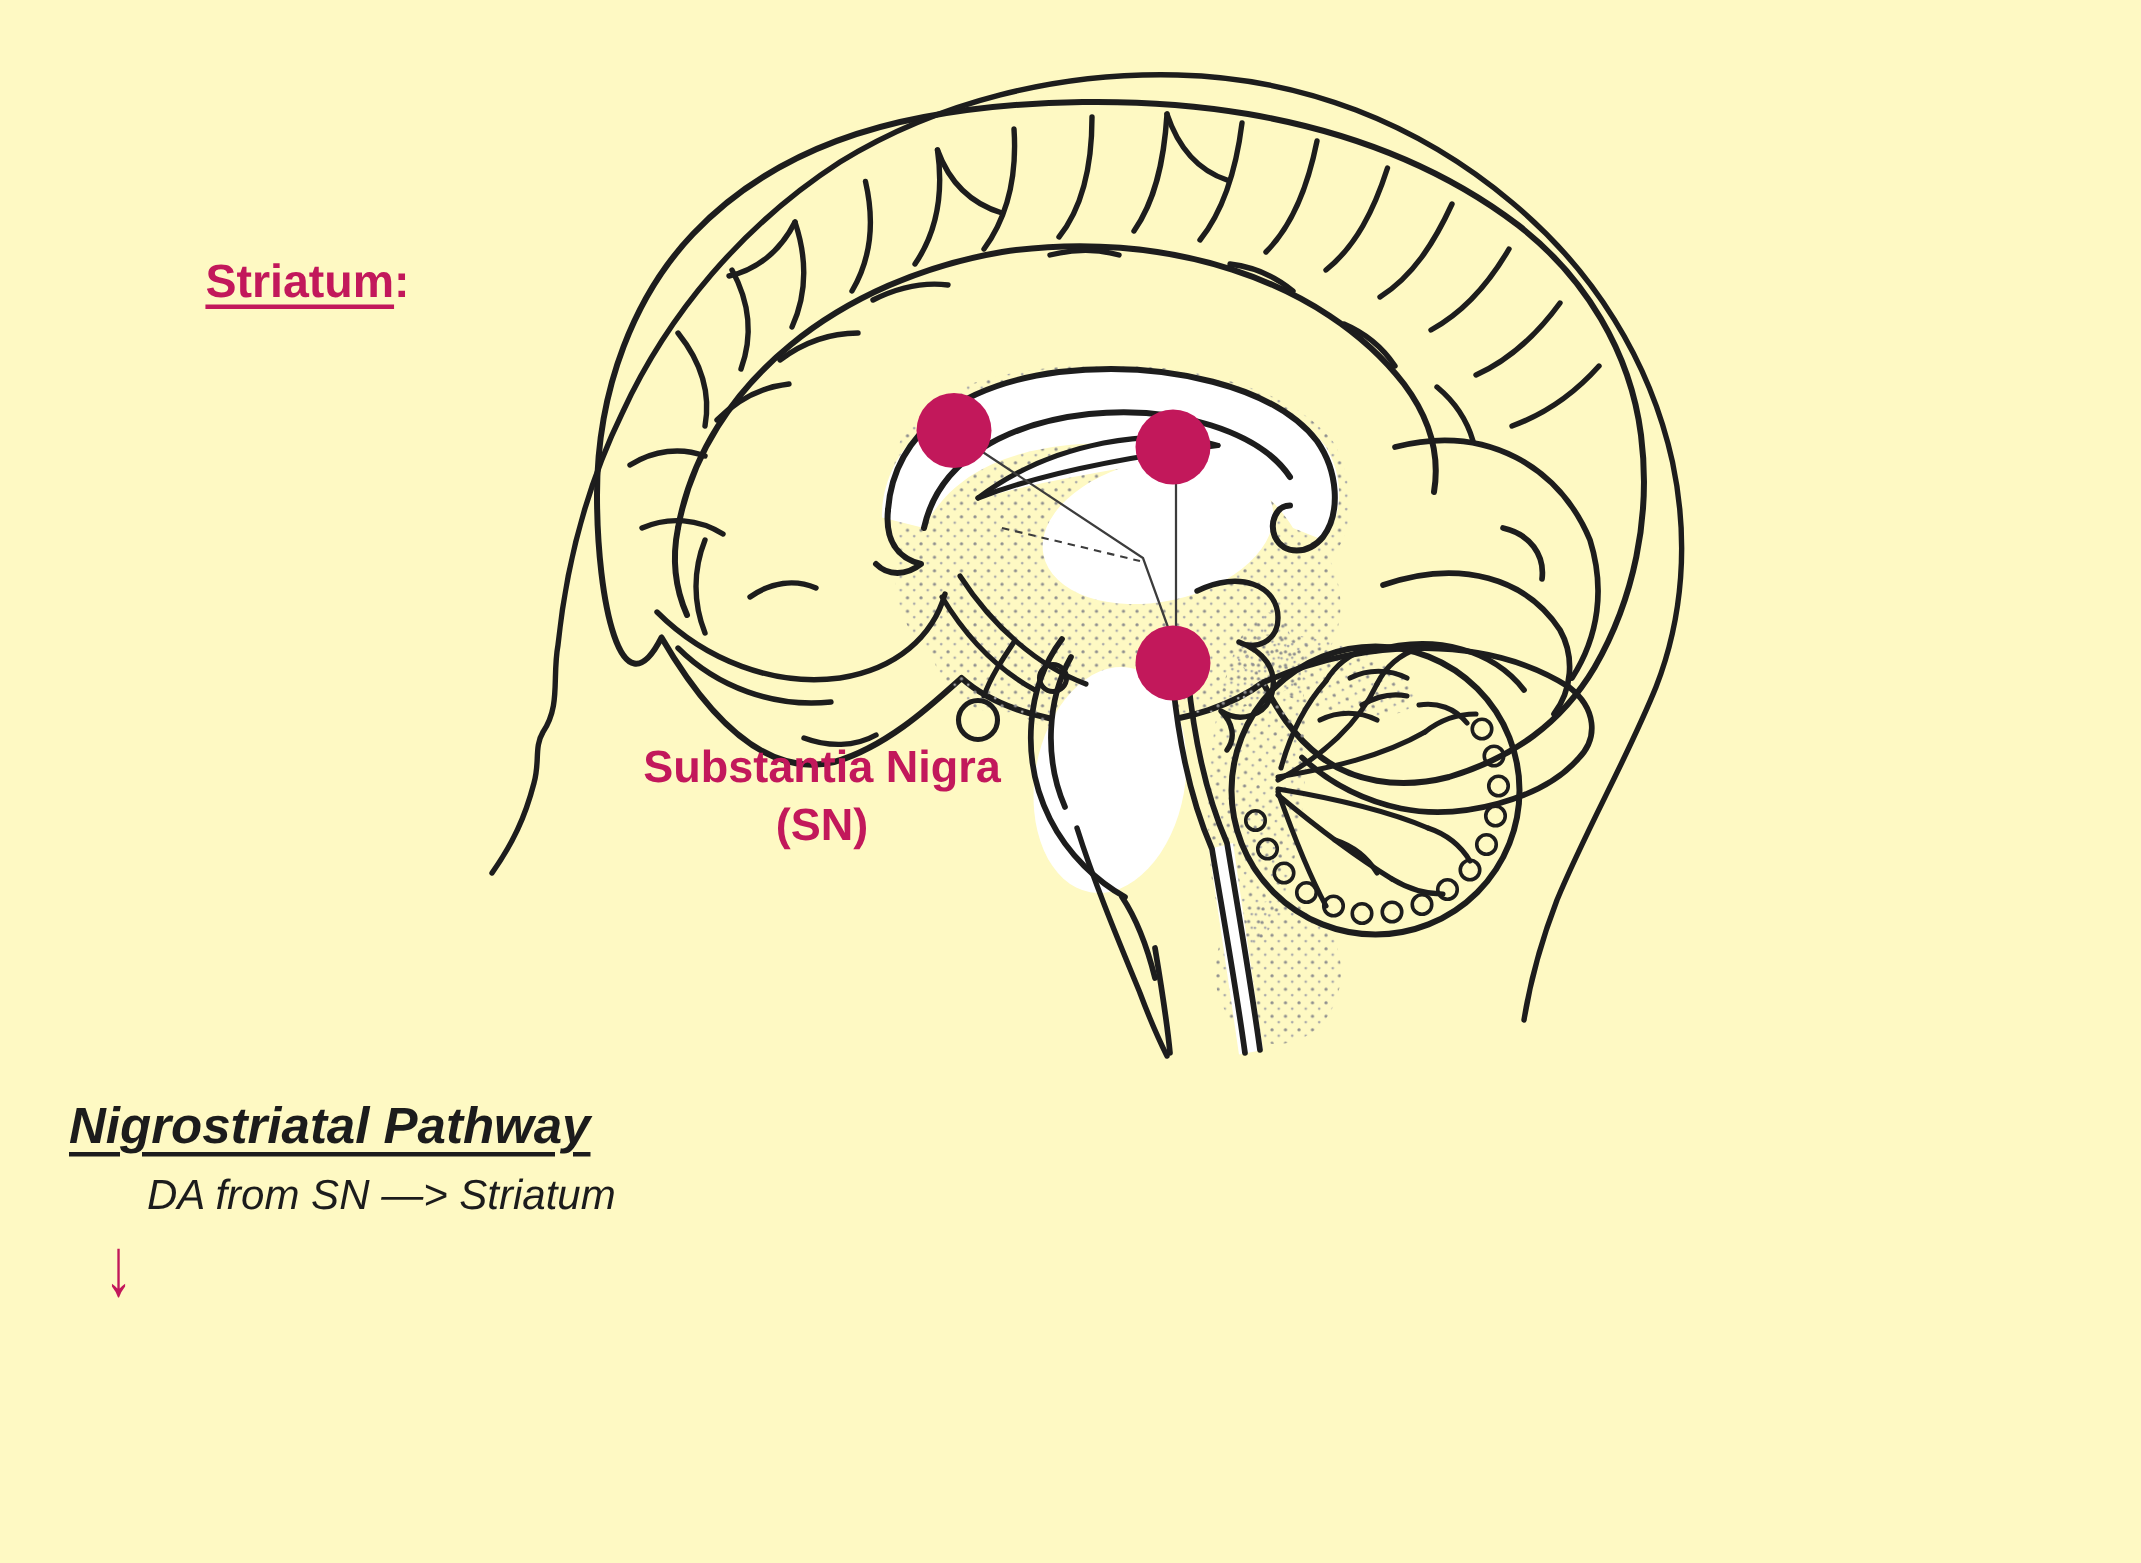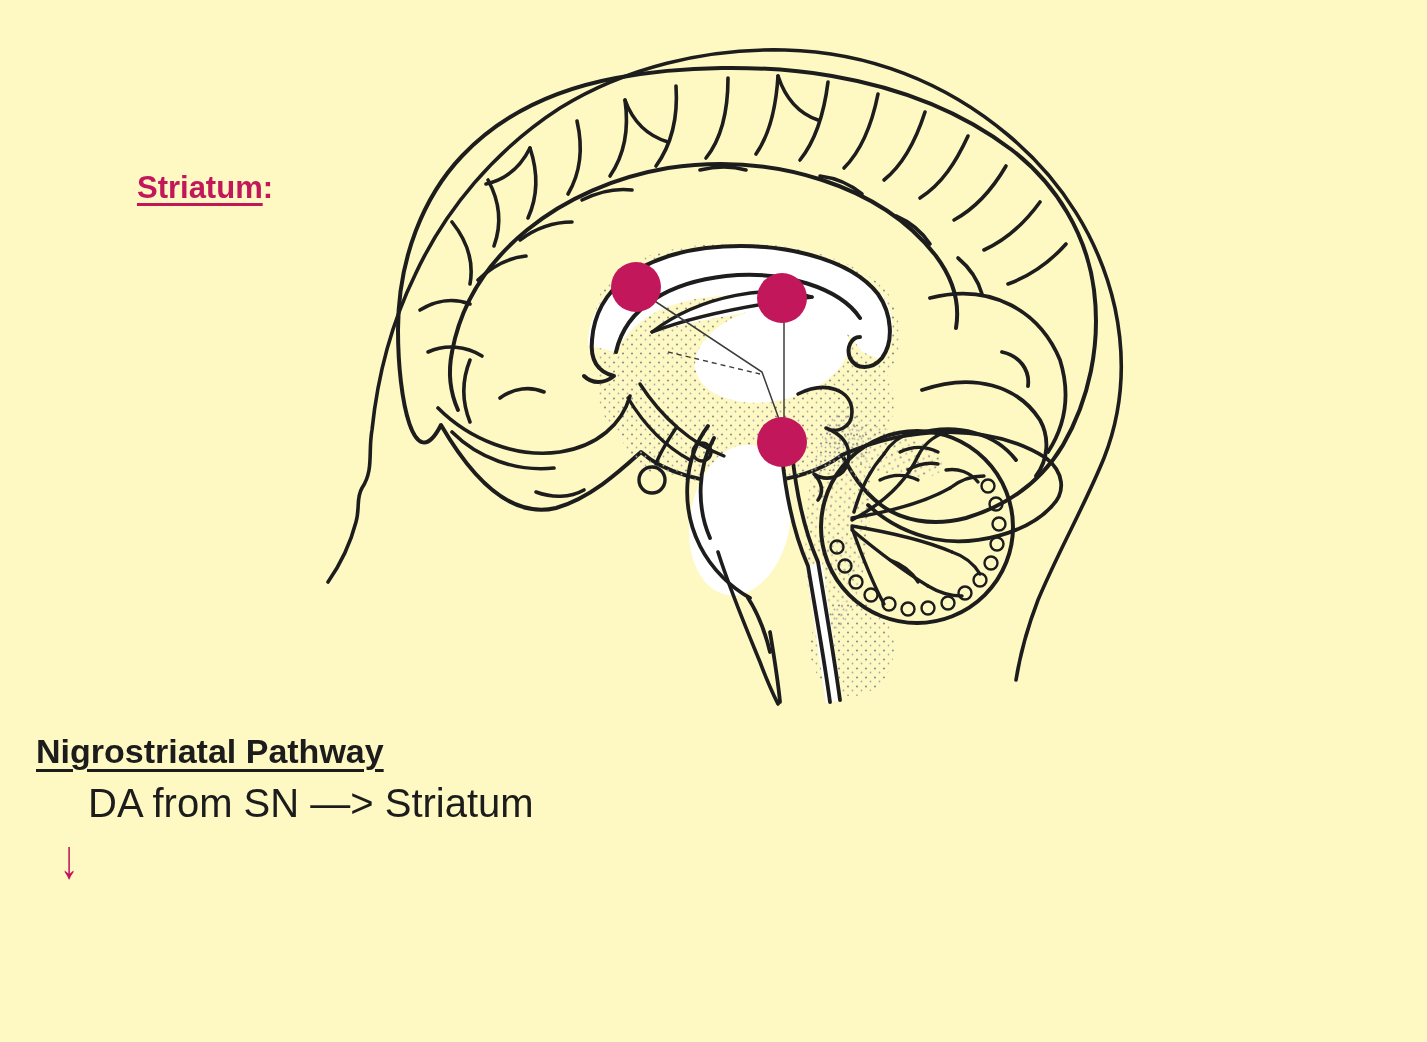--- a/index.html
+++ b/index.html
@@ -11,25 +11,25 @@
     font-family:"Liberation Sans","DejaVu Sans",sans-serif;
     padding-left:41px;
   }
   .fig{position:absolute;left:0;top:0;width:1427px;height:1042px;}
   .label{position:absolute;line-height:1.18;}
   .lbl-striatum{left:40px;top:170px;width:330px;text-align:center;
     font-size:31px;font-weight:bold;color:#C2185B;}
   .lbl-striatum .u{text-decoration:underline;text-decoration-thickness:2.5px;text-underline-offset:5px;}
   .lbl-sn{left:398px;top:492px;width:300px;text-align:center;
     font-size:30px;font-weight:bold;color:#C2185B;line-height:1.3;}
-  .notes{position:absolute;left:36px;top:732px;color:#1c1c1c;}
+  .notes{position:absolute;left:46px;top:732px;color:#1c1c1c;font-style:italic;}
   .notes-heading{font-size:34px;font-weight:bold;
     text-decoration:underline;text-decoration-thickness:3px;text-underline-offset:6px;
     margin:0 0 10px 0;}
-  .notes-line1{font-size:40px;margin:6px 0 0 52px;}
+  .notes-line1{font-size:28px;margin:6px 0 0 52px;}
   .notes-line2{font-size:32px;margin:10px 0 0 22px;display:flex;align-items:center;}
   .down-arrow{color:#C2185B;font-size:44px;font-weight:400;line-height:0.9;
     display:inline-block;transform:scaleY(1.25) scaleX(0.85);transform-origin:center 60%;
     margin-right:2px;position:relative;top:4px;}
   svg .ink{stroke:#1d1d1d;fill:none;stroke-linecap:round;stroke-linejoin:round;}
 </style>
 </head>
 <body>
 
 <div class="page">
@@ -225,20 +225,24 @@
     <circle cx="782" cy="298" r="25" fill="#C2185B"></circle>
     <circle cx="782" cy="442" r="25" fill="#C2185B"></circle>
   </svg>
 
   <div class="label lbl-striatum">
     <div>
       <span class="u">Striatum</span><span>:</span>
     </div>
   </div>
 
+  <div class="label lbl-sn">
+    <div>Substantia Nigra</div>
+    <div>(SN)</div>
+  </div>
 
   <div class="notes">
     <div class="notes-heading">Nigrostriatal Pathway</div>
     <div class="notes-line1">DA from SN —&gt; Striatum</div>
     <div class="notes-line2">
       <span class="down-arrow">↓</span>
     </div>
   </div>
 
 </div>

